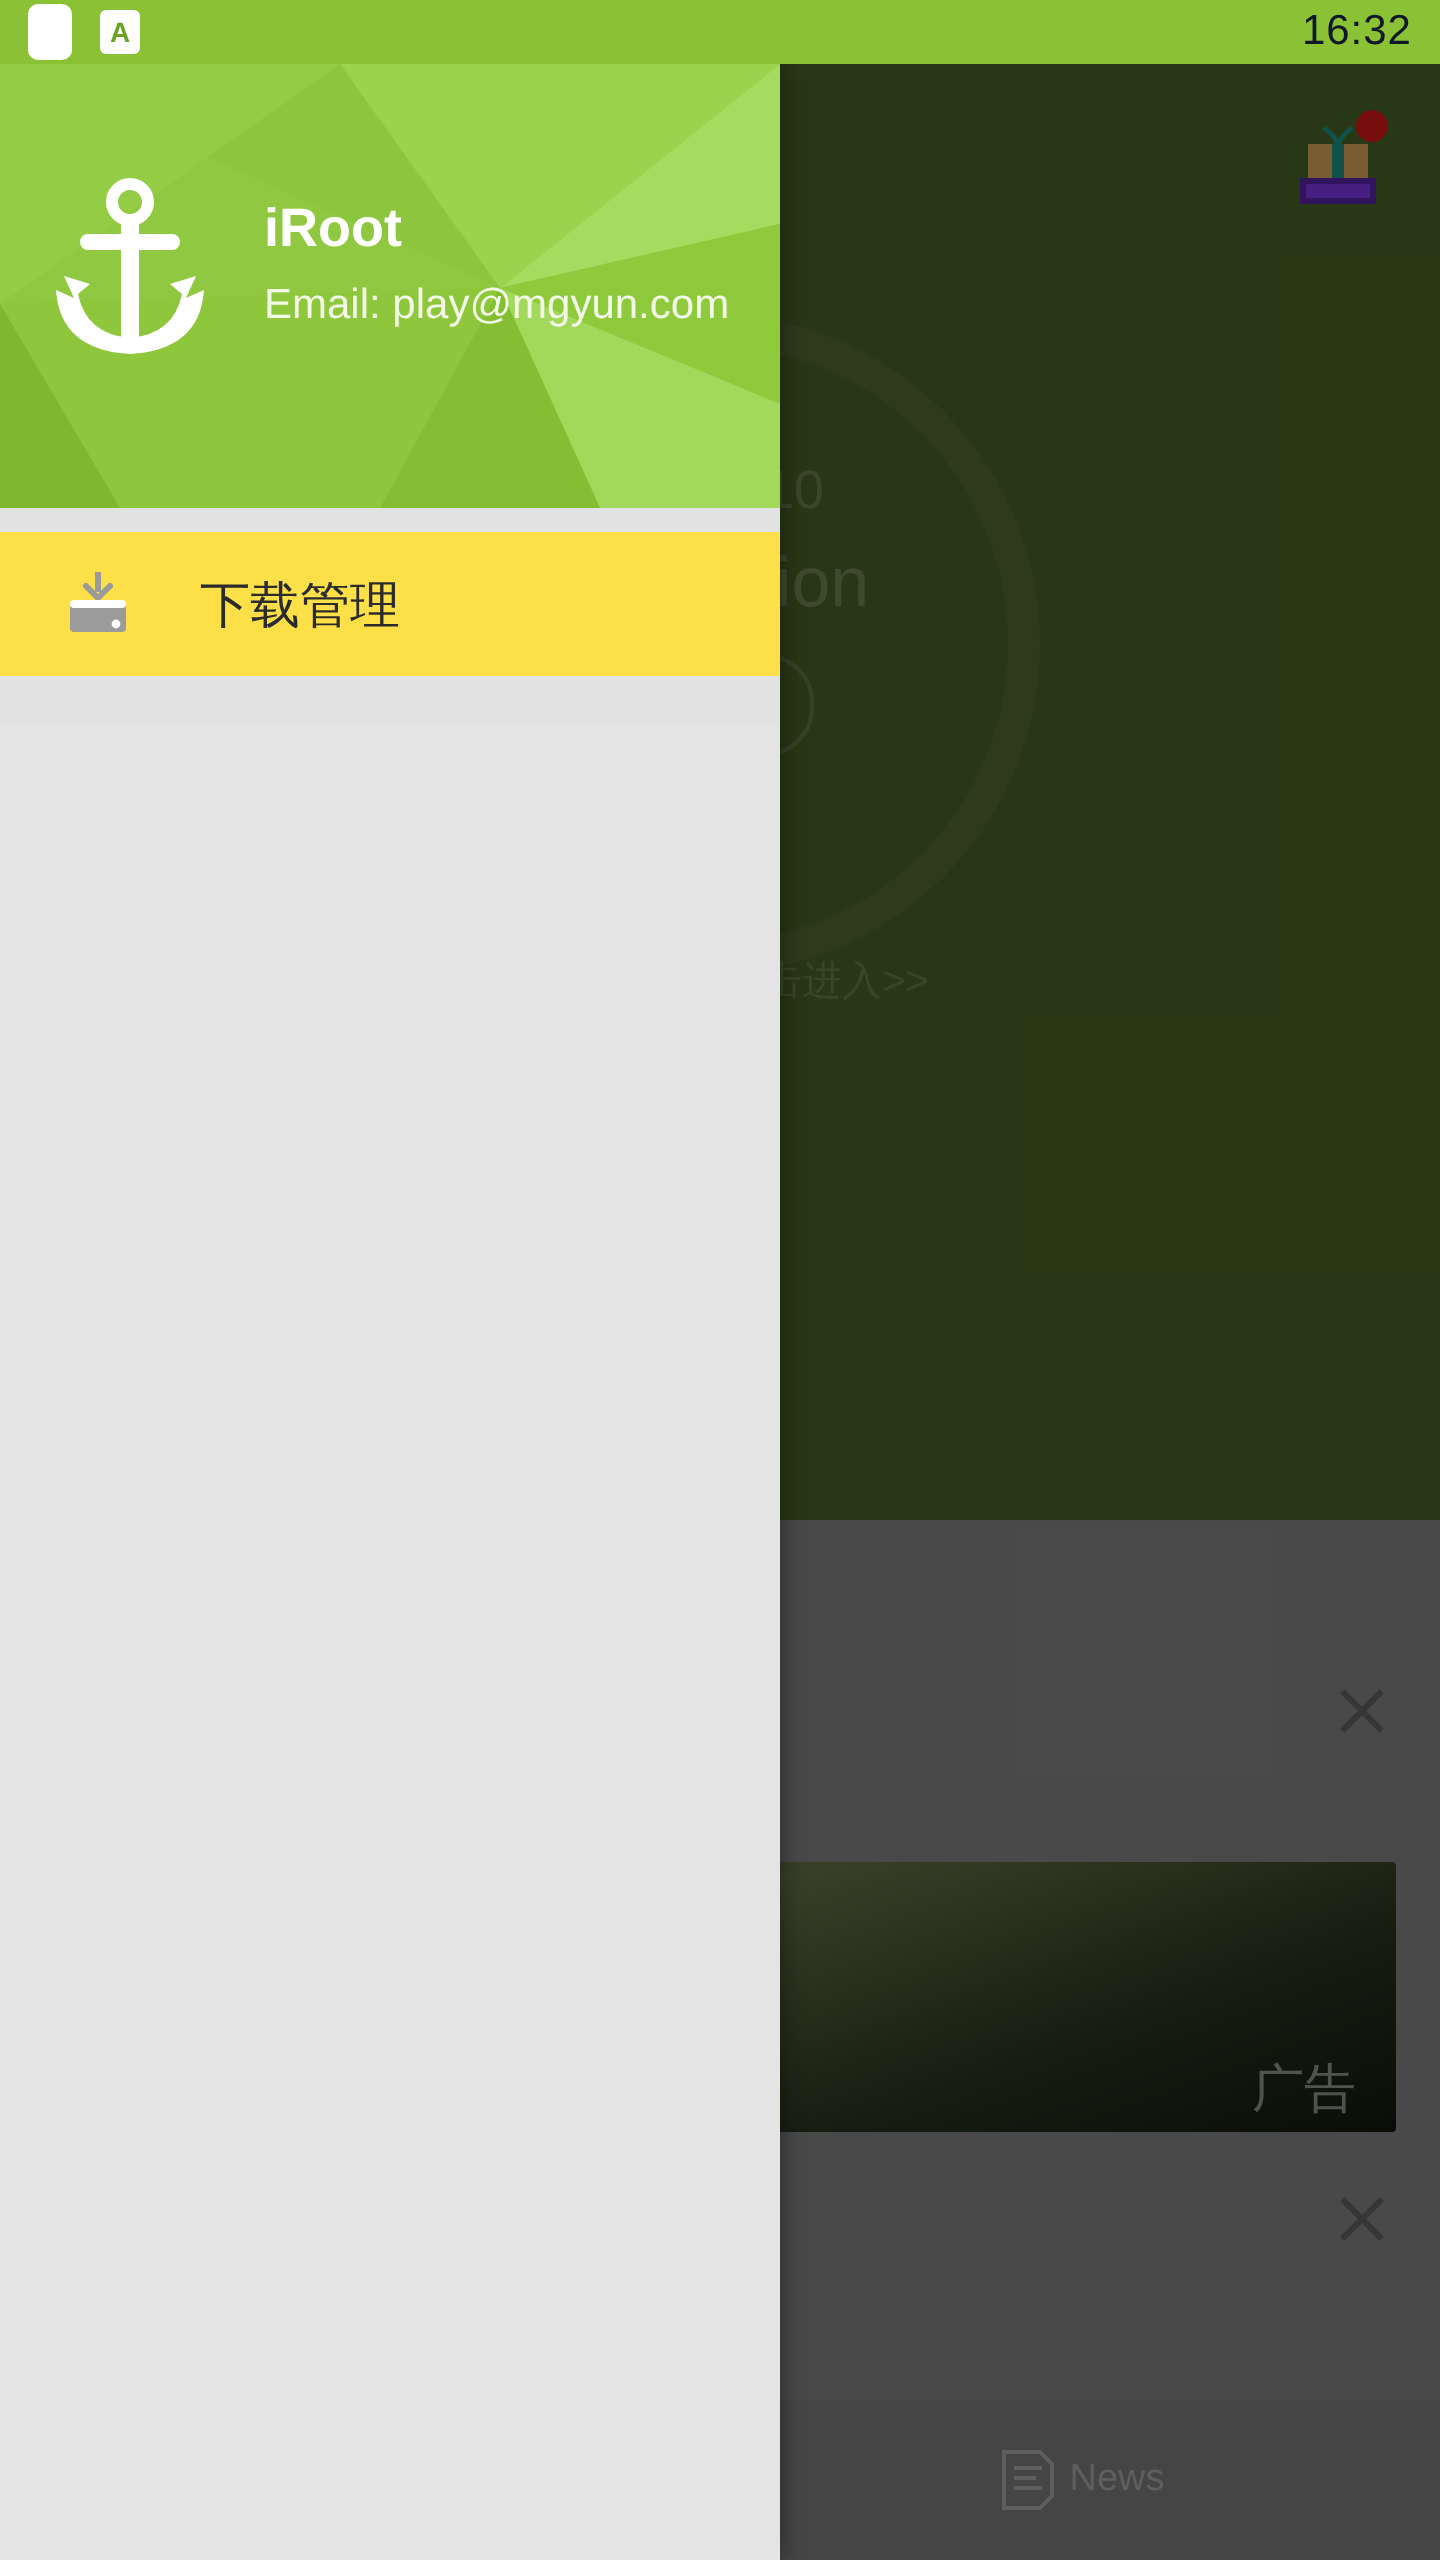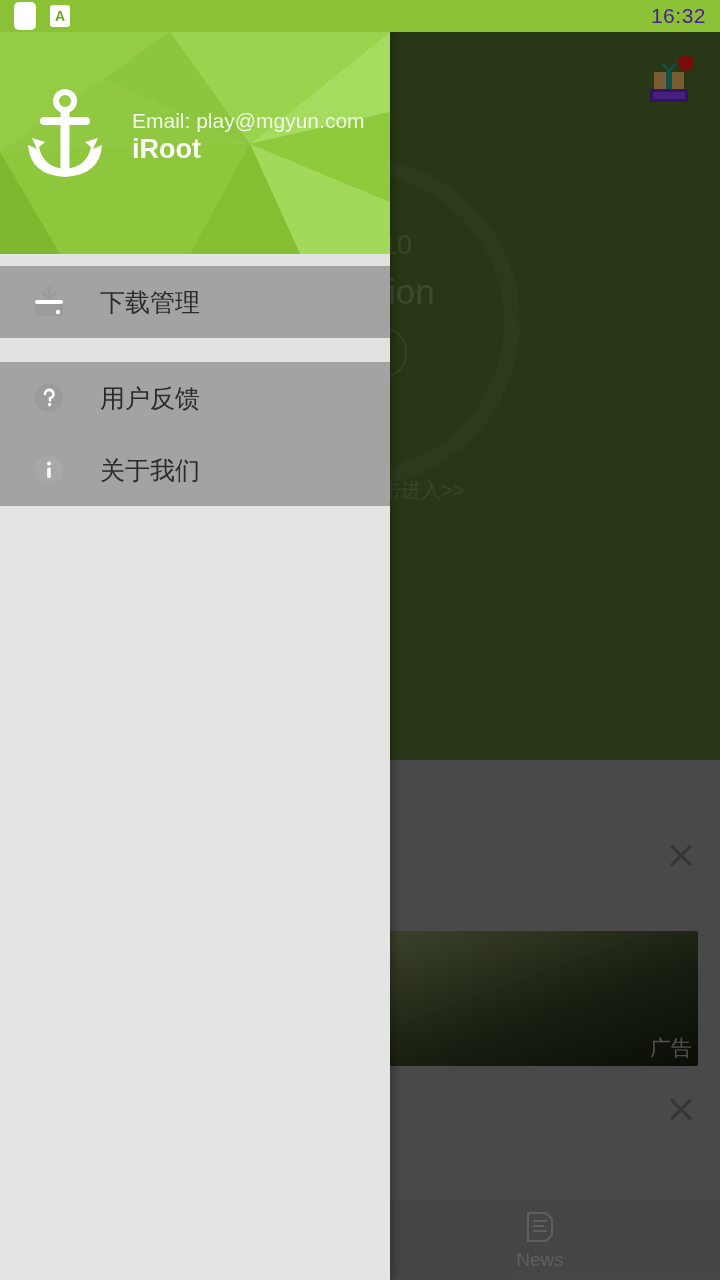--- a/index.html
+++ b/index.html
@@ -22,21 +22,21 @@
   }
   .sb-icon-white {
     width:22px; height:28px; background:#ffffff; border-radius:5px;
   }
   .sb-icon-a {
     width:20px; height:22px; background:#ffffff; border-radius:3px;
     margin-left:14px; display:flex; align-items:center; justify-content:center;
     font-size:14px; font-weight:bold; color:#6aa324; line-height:1;
   }
   .sb-spacer { flex:1; }
-  .sb-time { color:#4c1d95; font-size:21px; letter-spacing:.5px; }
+  .sb-time { color:#0f172a; font-size:21px; letter-spacing:.5px; }
 
   
   #hero {
     position:absolute; left:0; top:32px; width:720px; height:728px;
     background:#3d5220; overflow:hidden;
   }
   #hero-ring {
     position:absolute; left:190px; top:125px; width:330px; height:330px;
     border-radius:50%; border:16px solid rgba(255,255,255,.035);
   }
@@ -103,43 +103,43 @@
     border-radius:5px;
     background:linear-gradient(135deg,#d838c8,#7a3cc8);
     display:flex; align-items:center; justify-content:center;
   }
   .ad-play i {
     width:0;height:0;border-left:8px solid #fff;
     border-top:5px solid transparent;border-bottom:5px solid transparent;
     display:block;
   }
   .ad-caption {
-    position:absolute; right:6px; bottom:4px;
-    font-size:21px; color:rgba(255,255,255,.42);margin-top:13px;
+    position:absolute; right:20px; bottom:4px;
+    font-size:26px; color:rgba(255,255,255,.42);margin-top:13px;
   }
   .ad-subtext {
     position:absolute; left:50px; bottom:12px;
     font-size:9px; color:rgba(255,255,255,.30);
   }
   .ad-txt-a {
     position:absolute; left:6px; bottom:10px;
     font-size:9px; color:rgba(255,255,255,.25);
   }
   .feed-row2 {
     display:flex; align-items:center; justify-content:flex-end;
     padding:26px 22px 0 22px;
   }
 
   
   #tabbar {
     position:absolute; left:0; top:1200px; width:720px; height:80px;
     background:#686868; display:flex;
   }
   .tab {
-    flex:1; display:flex; flex-direction:column;
+    flex:1; display:flex; flex-direction:row;
     align-items:center; justify-content:center; gap:5px;
   }
   .tab-label { font-size:19px; color:#8d8d8d; }
   .tab svg { display:block; }
 
   
   #scrim {
     position:absolute; left:0; top:32px; width:720px; height:1248px;
     background:rgba(0,0,0,0.33);
   }
@@ -163,21 +163,21 @@
   #profile-text {
     position:absolute; left:132px; top:66px;
   }
   #profile-name {
     font-size:27px; font-weight:bold; color:#ffffff; line-height:1.2;
   }
   #profile-email {
     font-size:21px; color:#f2fbe7; margin-top:11px;
   }
 
-  .menu-group { background:#a3a3a3;font-family:Liberation Mono, monospace; }
+  .menu-group { background:#fde047;font-family:Liberation Mono, monospace; }
   .group-gap { height:12px; background:#e2e2e2; }
   .menu-item {
     display:flex; align-items:center; height:72px; padding-left:24px;
     cursor:pointer;
   }
   .mi-icon {
     width:50px; display:flex; align-items:center; justify-content:center;
   }
   .mi-label {
     margin-left:26px; font-size:25px; color:#2b2b2b;
@@ -284,22 +284,22 @@
       <svg width="86" height="100" viewBox="0 0 86 100">
         <circle cx="43" cy="13" r="9" stroke="#ffffff" stroke-width="6" fill="none"></circle>
         <rect x="38.5" y="22" width="9" height="62" fill="#ffffff"></rect>
         <rect x="18" y="29" width="50" height="8" rx="4" fill="#ffffff"></rect>
         <path d="M6 57 q2 30 37 32 q35 -2 37 -32 l-9 4 l5 -11 l-13 4 l6 5
                  q-4 20 -26 22 q-22 -2 -26 -22 l6 -5 l-13 -4 l5 11 z" fill="#ffffff"></path>
       </svg>
     </div>
 
     <div id="profile-text">
+      <div id="profile-name">iRoot</div>
       <div id="profile-email">Email: play@mgyun.com</div>
-      <div id="profile-name">iRoot</div>
     </div>
   </div>
 
   <div class="group-gap"></div>
 
   <div class="menu-group">
     <div class="menu-item">
       <span class="mi-icon">
         <svg width="38" height="38" viewBox="0 0 38 38">
           <path d="M19 3 L19 13" stroke="#9b9b9b" stroke-width="3"></path>
@@ -315,43 +315,20 @@
   </div>
 
   <div class="group-gap"></div>
 
   <div class="menu-group">
 
   </div>
 
   <div class="group-gap"></div>
 
-  <div class="menu-group">
-    <div class="menu-item">
-      <span class="mi-icon">
-        <svg width="38" height="38" viewBox="0 0 38 38">
-          <circle cx="19" cy="19" r="14" fill="#9b9b9b"></circle>
-          <path d="M15 15 a4.2 4.2 0 1 1 5 4.2 v2.2" stroke="#ffffff" stroke-width="2.6" fill="none" stroke-linecap="round"></path>
-          <circle cx="19.6" cy="25.5" r="1.8" fill="#ffffff"></circle>
-        </svg>
-      </span>
-      <span class="mi-label">用户反馈</span>
-    </div>
-
-    <div class="menu-item">
-      <span class="mi-icon">
-        <svg width="38" height="38" viewBox="0 0 38 38">
-          <circle cx="19" cy="19" r="14" fill="#a8a8a8"></circle>
-          <circle cx="19" cy="12.5" r="2" fill="#ffffff"></circle>
-          <rect x="17.2" y="16.5" width="3.6" height="10.5" rx="1.6" fill="#ffffff"></rect>
-        </svg>
-      </span>
-      <span class="mi-label">关于我们</span>
-    </div>
-  </div>
 
   <div class="drawer-filler"></div>
 </div>
 
 <div class="status-bar">
   <div class="sb-icon-white"></div>
   <div class="sb-icon-a">A</div>
   <div class="sb-spacer"></div>
   <div class="sb-time">16:32</div>
 </div>

